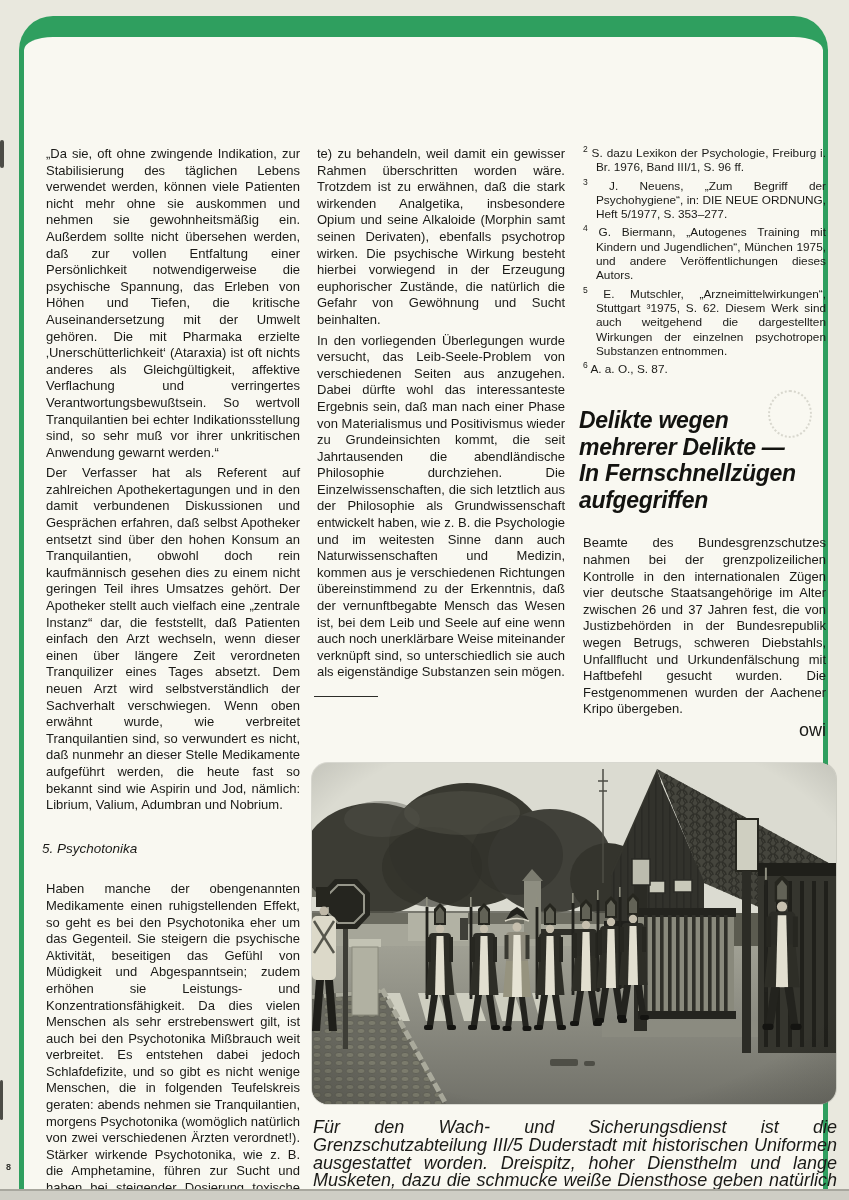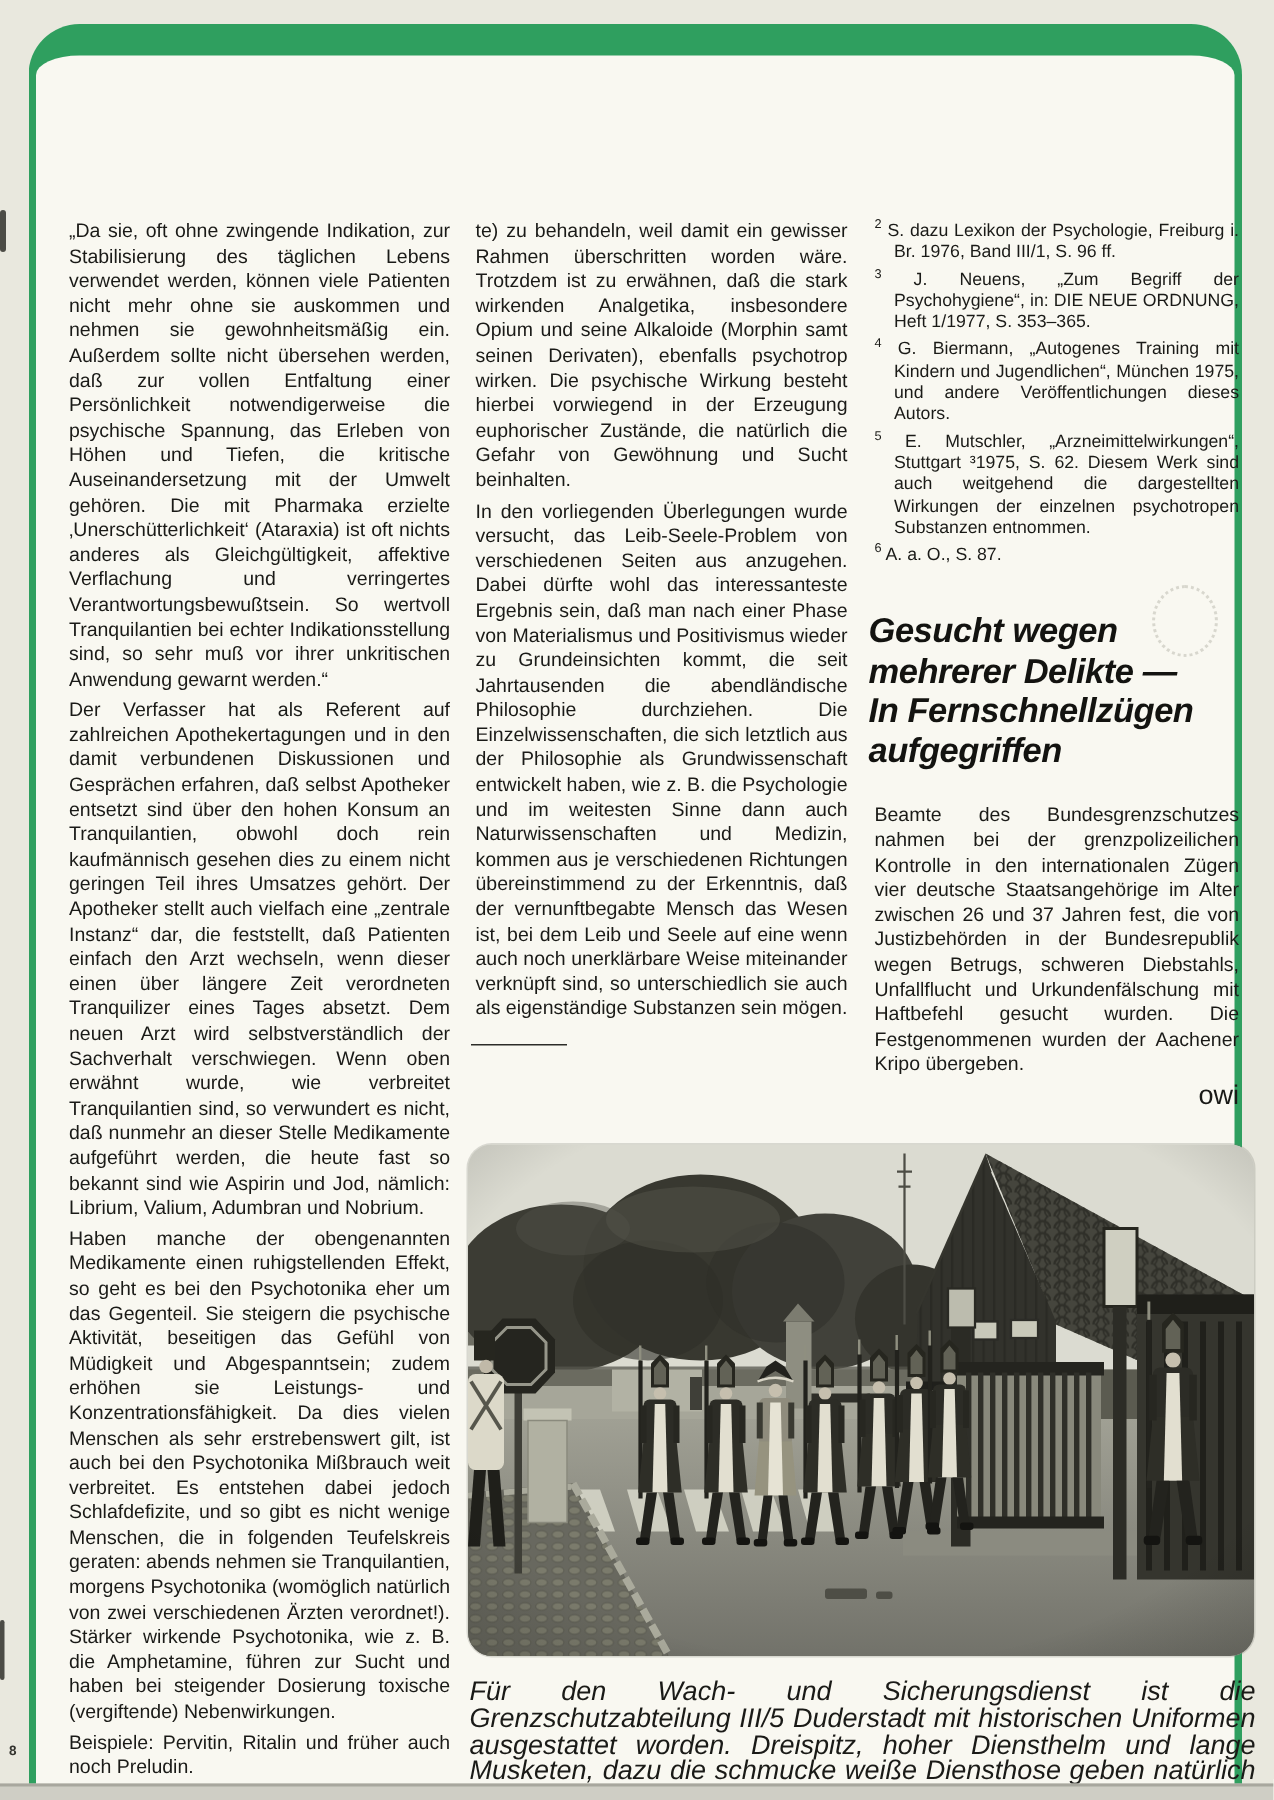--- a/index.html
+++ b/index.html
@@ -90,41 +90,42 @@
 <body>
 
 <div class="frame"></div>
 <div class="scan-speck" style="left:0;top:140px;width:4px;height:28px;"></div>
 <div class="scan-speck" style="left:0;top:1080px;width:3px;height:40px;"></div>
 <div class="stamp-artifact"></div>
 
 <div class="col col-left body-text">
   <p>„Da sie, oft ohne zwingende Indikation, zur Stabilisierung des täglichen Lebens verwendet werden, können viele Patienten nicht mehr ohne sie auskommen und nehmen sie gewohnheitsmäßig ein. Außerdem sollte nicht übersehen werden, daß zur vollen Entfaltung einer Persönlichkeit notwendigerweise die psychische Spannung, das Erleben von Höhen und Tiefen, die kritische Auseinandersetzung mit der Umwelt gehören. Die mit Pharmaka erzielte ‚Unerschütterlichkeit‘ (Ataraxia) ist oft nichts anderes als Gleichgültigkeit, affektive Verflachung und verringertes Verantwortungsbewußtsein. So wertvoll Tranquilantien bei echter Indikationsstellung sind, so sehr muß vor ihrer unkritischen Anwendung gewarnt werden.“</p>
   <p>Der Verfasser hat als Referent auf zahlreichen Apothekertagungen und in den damit verbundenen Diskussionen und Gesprächen erfahren, daß selbst Apotheker entsetzt sind über den hohen Konsum an Tranquilantien, obwohl doch rein kaufmännisch gesehen dies zu einem nicht geringen Teil ihres Umsatzes gehört. Der Apotheker stellt auch vielfach eine „zentrale Instanz“ dar, die feststellt, daß Patienten einfach den Arzt wechseln, wenn dieser einen über längere Zeit verordneten Tranquilizer eines Tages absetzt. Dem neuen Arzt wird selbstverständlich der Sachverhalt verschwiegen. Wenn oben erwähnt wurde, wie verbreitet Tranquilantien sind, so verwundert es nicht, daß nunmehr an dieser Stelle Medikamente aufgeführt werden, die heute fast so bekannt sind wie Aspirin und Jod, nämlich: Librium, Valium, Adumbran und Nobrium.</p>
+  <h3 class="section-heading">5. Psychotonika</h3>
   <p>Haben manche der obengenannten Medikamente einen ruhigstellenden Effekt, so geht es bei den Psychotonika eher um das Gegenteil. Sie steigern die psychische Aktivität, beseitigen das Gefühl von Müdigkeit und Abgespanntsein; zudem erhöhen sie Leistungs- und Konzentrationsfähigkeit. Da dies vielen Menschen als sehr erstrebenswert gilt, ist auch bei den Psychotonika Mißbrauch weit verbreitet. Es entstehen dabei jedoch Schlafdefizite, und so gibt es nicht wenige Menschen, die in folgenden Teufelskreis geraten: abends nehmen sie Tranquilantien, morgens Psychotonika (womöglich natürlich von zwei verschiedenen Ärzten verordnet!). Stärker wirkende Psychotonika, wie z. B. die Amphetamine, führen zur Sucht und haben bei steigender Dosierung toxische (vergiftende) Nebenwirkungen.</p>
   <p>Beispiele: Pervitin, Ritalin und früher auch noch Preludin.</p>
 
 </div>
 
 <div class="col col-mid body-text">
   <p>te) zu behandeln, weil damit ein gewisser Rahmen überschritten worden wäre. Trotzdem ist zu erwähnen, daß die stark wirkenden Analgetika, insbesondere Opium und seine Alkaloide (Morphin samt seinen Derivaten), ebenfalls psychotrop wirken. Die psychische Wirkung besteht hierbei vorwiegend in der Erzeugung euphorischer Zustände, die natürlich die Gefahr von Gewöhnung und Sucht beinhalten.</p>
   <p>In den vorliegenden Überlegungen wurde versucht, das Leib-Seele-Problem von verschiedenen Seiten aus anzugehen. Dabei dürfte wohl das interessanteste Ergebnis sein, daß man nach einer Phase von Materialismus und Positivismus wieder zu Grundeinsichten kommt, die seit Jahrtausenden die abendländische Philosophie durchziehen. Die Einzelwissenschaften, die sich letztlich aus der Philosophie als Grundwissenschaft entwickelt haben, wie z. B. die Psychologie und im weitesten Sinne dann auch Naturwissenschaften und Medizin, kommen aus je verschiedenen Richtungen übereinstimmend zu der Erkenntnis, daß der vernunftbegabte Mensch das Wesen ist, bei dem Leib und Seele auf eine wenn auch noch unerklärbare Weise miteinander verknüpft sind, so unterschiedlich sie auch als eigenständige Substanzen sein mögen.</p>
   <div class="fn-rule"></div>
 </div>
 
 <div class="col col-right body-text">
   <div>
     <p class="fn-item"><sup>2</sup> <span>S. dazu Lexikon der Psychologie, Freiburg i. Br. 1976, Band III/1, S. 96 ff.</span></p>
-    <p class="fn-item"><sup>3</sup> <span>J. Neuens, „Zum Begriff der Psychohygiene“, in: DIE NEUE ORDNUNG, Heft 1/1977, S. 353–365.</span></p>
+    <p class="fn-item"><sup>3</sup> <span>J. Neuens, „Zum Begriff der Psychohygiene“, in: DIE NEUE ORDNUNG, Heft 5/1977, S. 353–277.</span></p>
     <p class="fn-item"><sup>4</sup> <span>G. Biermann, „Autogenes Training mit Kindern und Jugendlichen“, München 1975, und andere Veröffentlichungen dieses Autors.</span></p>
     <p class="fn-item"><sup>5</sup> <span>E. Mutschler, „Arzneimittelwirkungen“, Stuttgart ³1975, S. 62. Diesem Werk sind auch weitgehend die dargestellten Wirkungen der einzelnen psychotropen Substanzen entnommen.</span></p>
     <p class="fn-item"><sup>6</sup> <span>A. a. O., S. 87.</span></p>
   </div>
   <h2 class="news-headline">
-    <span>Gesucht wegen</span>
+    <span>Delikte wegen</span>
     <span>mehrerer Delikte —</span>
     <span>In Fernschnellzügen</span>
     <span>aufgegriffen</span>
   </h2>
   <p class="news-body">Beamte des Bundesgrenzschutzes nahmen bei der grenzpolizeilichen Kontrolle in den internationalen Zügen vier deutsche Staatsangehörige im Alter zwischen 26 und 37 Jahren fest, die von Justizbehörden in der Bundesrepublik wegen Betrugs, schweren Diebstahls, Unfallflucht und Urkundenfälschung mit Haftbefehl gesucht wurden. Die Festgenommenen wurden der Aachener Kripo übergeben.</p>
   <p class="news-byline">owi</p>
 </div>
 
 <div class="photo">
   <svg width="524" height="341" viewBox="0 0 524 341" xmlns="http://www.w3.org/2000/svg">

